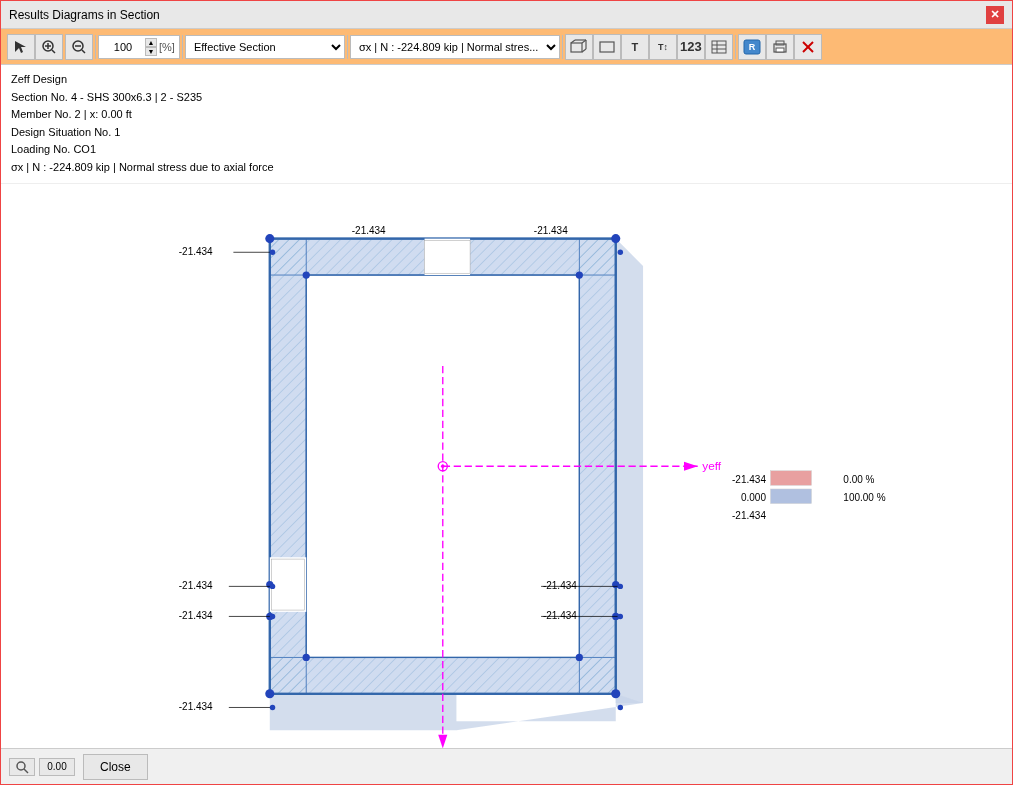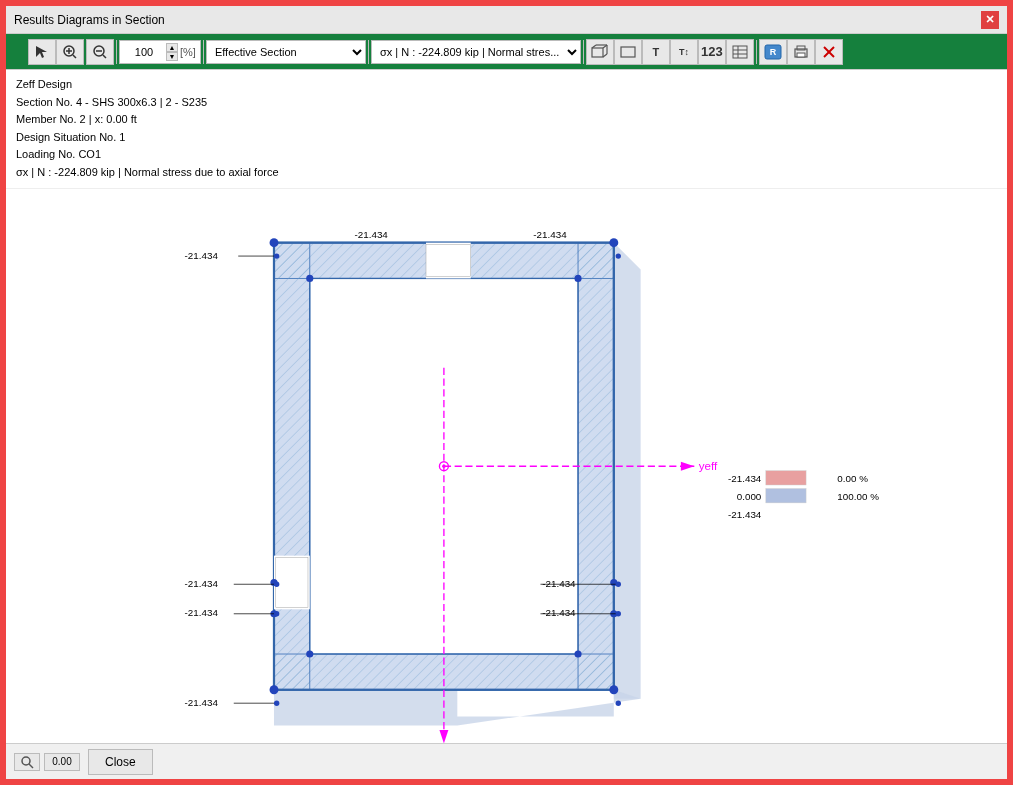--- a/index.html
+++ b/index.html
@@ -1,24 +1,24 @@
 <!DOCTYPE html>
 <html><head>
   <meta charset="utf-8">
   <style>
     * { box-sizing: border-box; margin: 0; padding: 0; }
     body { font-family: Arial, sans-serif; font-size: 12px; background: #f0f0f0; width: 1013px; height: 785px; overflow: hidden; }
     
-    .window { width: 1013px; height: 785px; background: #fff; border: 6px solid #ef4444; display: flex; flex-direction: column; }
+    .window { width: 1013px; height: 785px; background: #fff; border: 1px solid #ef4444; display: flex; flex-direction: column; }
     
     .title-bar { background: #e8e8e8; border-bottom: 1px solid #ccc; padding: 4px 8px; display: flex; justify-content: space-between; align-items: center; height: 28px; }
     .title-bar-text { font-size: 12px; color: #000; }
     .close-btn { width: 18px; height: 18px; background: #e04040; color: white; border: none; font-size: 11px; cursor: pointer; display: flex; align-items: center; justify-content: center; font-weight: bold; }
     
-    .toolbar { background: #15803d; border-bottom: 1px solid #ccc; padding: 3px 22px; display: flex; align-items: center; gap: 0; height: 36px; }
+    .toolbar { background: #fdba74; border-bottom: 1px solid #ccc; padding: 3px 6px; display: flex; align-items: center; gap: 0; height: 36px; }
     
     .tool-btn { width: 28px; height: 26px; background: #e8e8e8; border: 1px solid #bbb; cursor: pointer; display: flex; align-items: center; justify-content: center; font-size: 14px; color: #333; }
     
     .zoom-group { display: flex; align-items: center; gap: 2px; border: 1px solid #bbb; background: #fff; padding: 1px 4px; height: 24px; }
     .zoom-input { width: 40px; border: none; text-align: center; font-size: 11px; outline: none; }
     .zoom-label { font-size: 11px; color: #555; }
     .zoom-arrows { display: flex; flex-direction: column; }
     .zoom-arrow { width: 12px; height: 9px; background: #e8e8e8; border: 1px solid #bbb; cursor: pointer; display: flex; align-items: center; justify-content: center; font-size: 7px; line-height: 1; }
     
     .separator { width: 1px; height: 24px; background: #bbb; margin: 0 2px; }

